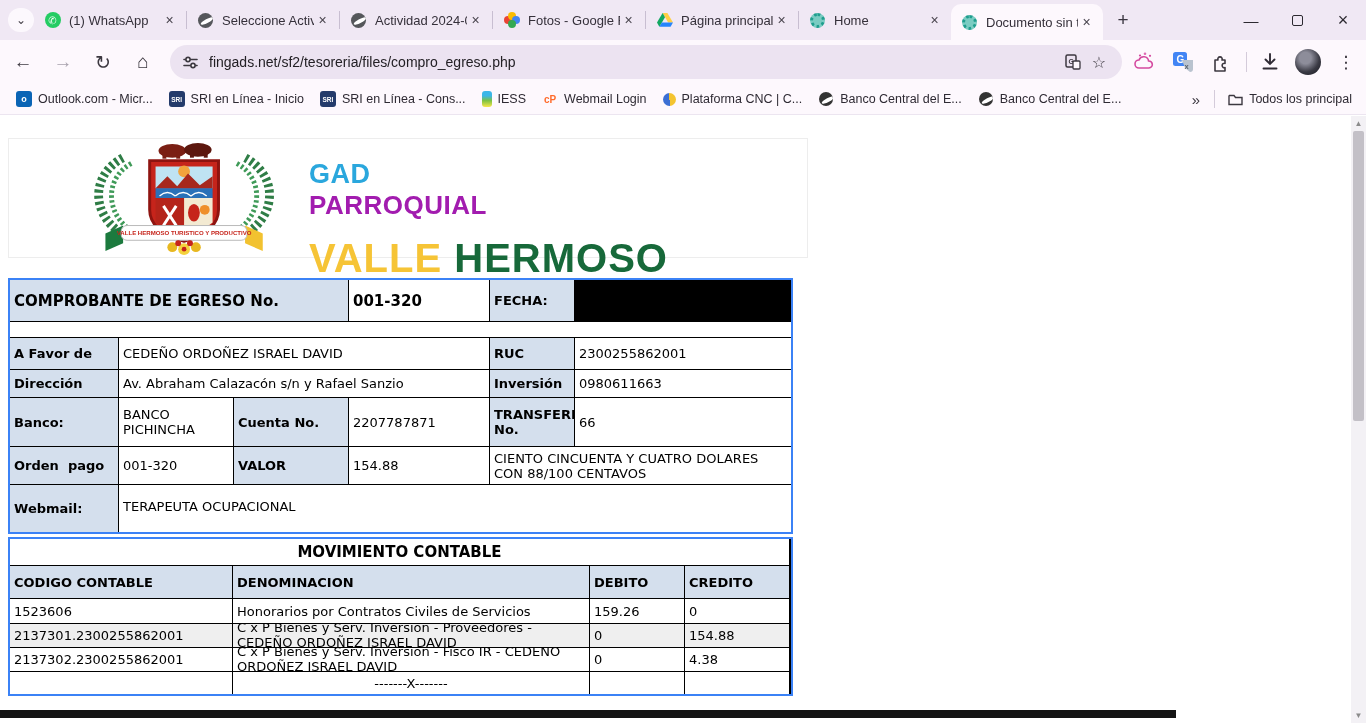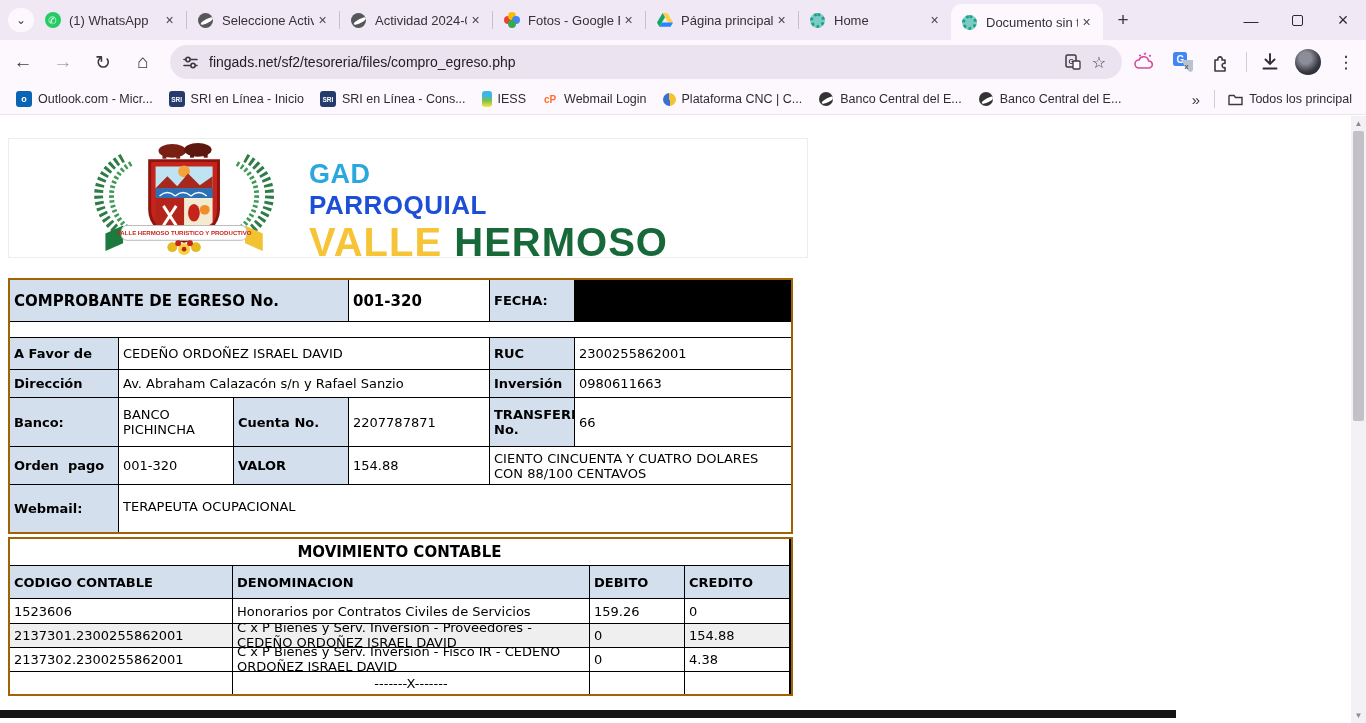--- a/index.html
+++ b/index.html
@@ -61,25 +61,25 @@
   .bmdivider { width:1px; height:18px; background:#d4cbda; margin-right:12px; }
 
   
   .page { position:absolute; left:0; top:116px; width:1176px; height:607px; background:#fff; overflow:hidden; }
 
   .logo-box { position:absolute; left:8px; top:22px; width:800px; height:120px; border:1px solid #ededed;
               background:#fff; display:flex; align-items:center; }
   .logo-text { position:absolute; left:300px; top:22px; line-height:1; font-weight:bold; letter-spacing:.5px; }
   .logo-l1 { font-size:27px; }
   .logo-l2 { font-size:26px; margin-top:4px; }
-  .logo-l3 { font-size:40px; margin-top:4px; letter-spacing:1px; }
+  .logo-l3 { font-size:40px; margin-top:20px; letter-spacing:1px; }
 
   
   .doc { position:absolute; left:8px; top:162px; font-family:"DejaVu Sans", sans-serif; }
-  .grid { display:grid; border:2px solid #a16207; background:#000; grid-gap:1px; }
+  .grid { display:grid; border:2px solid #3b82f6; background:#000; grid-gap:1px; }
   .cell { background:#fff; font-size:13px; color:#000; padding:2px 4px; display:flex; align-items:center; overflow:hidden; }
   .cell.lbl { background:#d4dfed; font-weight:bold; }
   .cell.big { font-size:15px; font-weight:bold; }
   .cell.center { justify-content:center; text-align:center; }
   .cell.top { align-items:flex-start; }
   .cell.gray { background:#efefef; }
   .t1 { grid-template-columns:108px 114px 114px 140px 84px 216px;
         grid-template-rows:41px 15px 31px 27px 48px 37px 47px; }
   .t2 { margin-top:3px; grid-template-columns:222px 356px 94px 104px;
         grid-template-rows:26px 32px 24px 23px 23px 22px; }
@@ -341,21 +341,21 @@
 
         <circle cx="108" cy="110" r="5" fill="#e8b820"></circle>
           <circle cx="120" cy="112" r="6" fill="#f4d23c"></circle>
           <circle cx="132" cy="110" r="5" fill="#e8b820"></circle>
         <circle cx="114" cy="106" r="3" fill="#c6241b"></circle>
           <circle cx="126" cy="106" r="3" fill="#c6241b"></circle>
           <circle cx="120" cy="112" r="2.4" fill="#c6241b"></circle>
       </svg>
       <div class="logo-text">
         <div class="logo-l1" style="color:#2aa7dd">GAD</div>
-        <div class="logo-l2" style="color:#1d4ed8">PARROQUIAL</div>
+        <div class="logo-l2" style="color:#a21caf">PARROQUIAL</div>
         <div class="logo-l3"><span style="color:#f6c436">VALLE</span> <span style="color:#17693a">HERMOSO</span></div>
       </div>
     </div>
 
     <div class="doc">
       <div class="grid t1">
         <div class="cell lbl big" style="grid-column:1/4">COMPROBANTE DE EGRESO No.</div>
         <div class="cell big">001-320</div>
         <div class="cell lbl">FECHA:</div>
 

